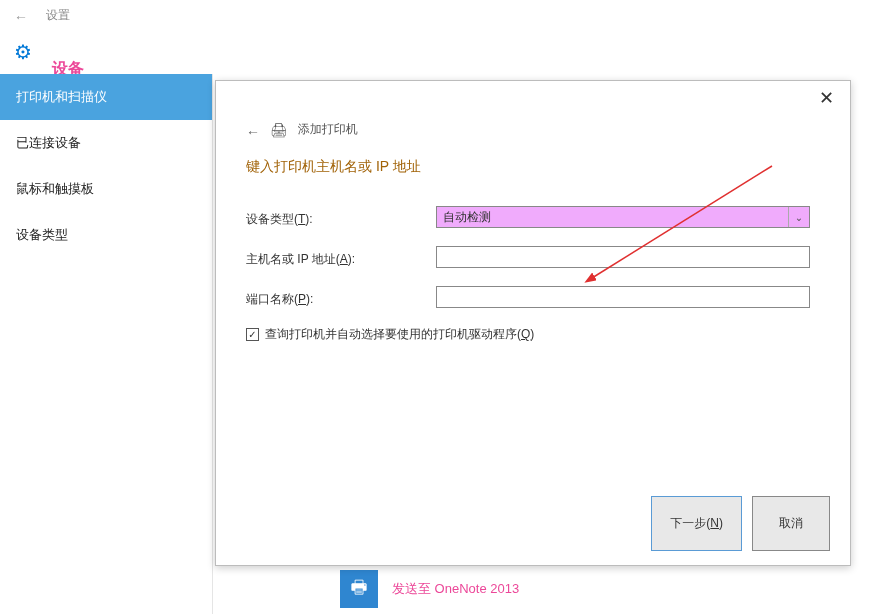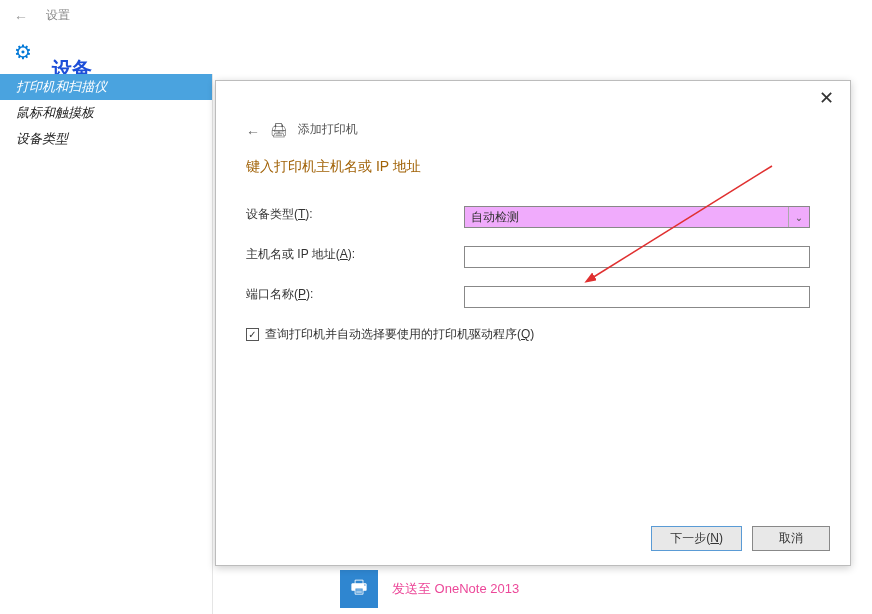--- a/index.html
+++ b/index.html
@@ -25,37 +25,36 @@
   .back-arrow { font-size: 14px; color: #999; cursor: pointer; }
   .header {
     height: 44px;
     display: flex;
     align-items: center;
     padding-left: 14px;
     gap: 20px;
     border-bottom: 1px solid transparent;
   }
   .gear-icon { color: #0078d7; font-size: 20px; }
-  .header-title { font-size: 20px; font-weight: 600; color: #1d4ed8; margin-top: 36px; }
+  .header-title { font-size: 16px; font-weight: 600; color: #ec4899; margin-top: 36px; }
   .main {
     display: flex;
     height: calc(614px - 74px);
   }
   .sidebar {
     width: 213px;
     background: #fff;
     border-right: 1px solid #e5e5e5;
     padding-top: 0;
   }
   .sidebar-item {
-    padding: 4px 16px;
+    padding: 14px 16px;
     font-size: 13px;
     color: #222;
     cursor: pointer;
-    font-style: italic;
   }
   .sidebar-item.active {
     background: #4aa3df;
     color: #fff;
   }
   .content {
     flex: 1;
     position: relative;
     background: #fff;
   }
@@ -93,23 +92,22 @@
   .dialog-title {
     padding: 20px 30px 0 30px;
     font-size: 14px;
     color: #a16207;
   }
   .form {
     padding: 30px 40px 0 30px;
   }
   .form-row {
     display: flex;
-    align-items: flex-start;
+    align-items: flex-end;
     margin-bottom: 18px;
-    gap: 28px;
   }
   .form-label {
     width: 190px;
     font-size: 12px;
     color: #333;
   }
   .form-label u { text-decoration: underline; }
   .form-select {
     flex: 1;
     display: flex;
@@ -162,21 +160,21 @@
   .dialog-footer {
     position: absolute;
     bottom: 14px;
     right: 20px;
     display: flex;
     gap: 10px;
   }
   .btn {
     border: 1px solid #888;
     background: #e8e8e8;
-    padding: 3px 18px;
+    padding: 18px 18px;
     font-size: 12px;
     cursor: pointer;
     min-width: 78px;
     text-align: center;
   }
   .btn.primary { border: 1px solid #5a9bd5; }
   
   .bottom-row {
     position: absolute;
     left: 340px;
@@ -217,20 +215,23 @@
 
 <div class="header">
   <span class="gear-icon">⚙</span>
   <span class="header-title">设备</span>
 </div>
 
 <div class="main">
   <div class="sidebar">
     <div class="sidebar-item active">
       <span>打印机和扫描仪</span>
+    </div>
+    <div class="sidebar-item">
+      <span>已连接设备</span>
     </div>
     <div class="sidebar-item">
       <span>鼠标和触摸板</span>
     </div>
     <div class="sidebar-item">
       <span>设备类型</span>
     </div>
   </div>
   <div class="content"></div>
 </div>

